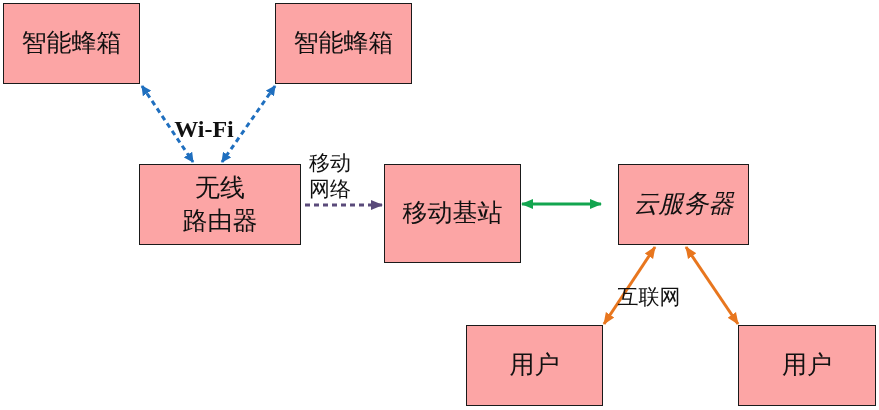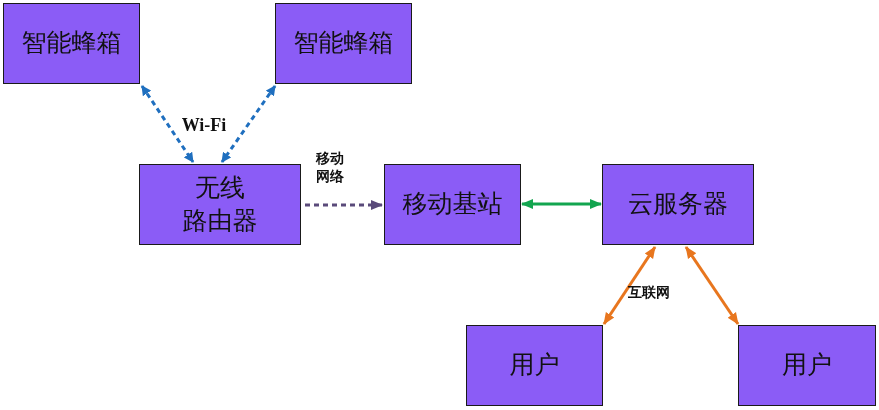--- a/index.html
+++ b/index.html
@@ -1,22 +1,22 @@
 <!DOCTYPE html>
 <html><head>
 <meta charset="utf-8">
 <style>
   html, body { margin: 0; padding: 0; background: #ffffff; }
   body { width: 879px; height: 410px; position: relative; overflow: hidden;
          font-family: "DejaVu Sans", "Liberation Sans", sans-serif; }
   .node { position: absolute; box-sizing: border-box; border: 1.5px solid #1a1a1a;
-          background: #8b5cf6; display: flex; align-items: center; justify-content: center;
+          background: #fca5a5; display: flex; align-items: center; justify-content: center;
           text-align: center; color: #111; font-size: 25px; line-height: 1.3; }
-  .lbl { position: absolute; color: #111; font-size: 14px; text-align: center; line-height: 1.25; font-weight: bold; }
-  .lbl.bold { font-family: "Liberation Serif", "DejaVu Serif", serif; font-weight: bold; font-size: 18px; }
+  .lbl { position: absolute; color: #111; font-size: 21px; text-align: center; line-height: 1.25; }
+  .lbl.bold { font-family: "Liberation Serif", "DejaVu Serif", serif; font-weight: bold; font-size: 24px; }
   svg { position: absolute; left: 0; top: 0; }
 </style>
 </head>
 <body>
 
 <svg width="879" height="410">
   <defs>
     <marker id="mb" markerWidth="10" markerHeight="10" refX="9" refY="5" orient="auto-start-reverse" markerUnits="userSpaceOnUse" viewBox="0 0 10 10">
       <path d="M0,0 L10,5 L0,10 z" fill="#1f6fbf"></path>
     </marker>
@@ -39,24 +39,24 @@
 </svg>
 
 <div class="node" style="left:3px; top:3px; width:137px; height:81px;">
     <span>智能蜂箱</span>
   </div>
 <div class="node" style="left:275px; top:3px; width:137px; height:81px;">
     <span>智能蜂箱</span>
   </div>
 <div class="node" style="left:139px; top:164px; width:162px; height:81px; white-space:pre-line;"><span>无线
 路由器</span></div>
-<div class="node" style="left:384px; top:164px; width:137px; height:81px;">
+<div class="node" style="left:384px; top:164px; width:137px; height:99px;">
     <span>移动基站</span>
   </div>
-<div class="node" style="left:602px; top:164px; width:152px; height:81px;">
+<div class="node" style="left:618px; top:164px; width:131px; height:81px;font-style:italic;">
     <span>云服务器</span>
   </div>
 <div class="node" style="left:466px; top:325px; width:137px; height:81px;">
     <span>用户</span>
   </div>
 <div class="node" style="left:738px; top:325px; width:138px; height:81px;">
     <span>用户</span>
   </div>
 
 <div class="lbl bold" style="left:172px; top:114px; width:64px;">Wi-Fi</div>

